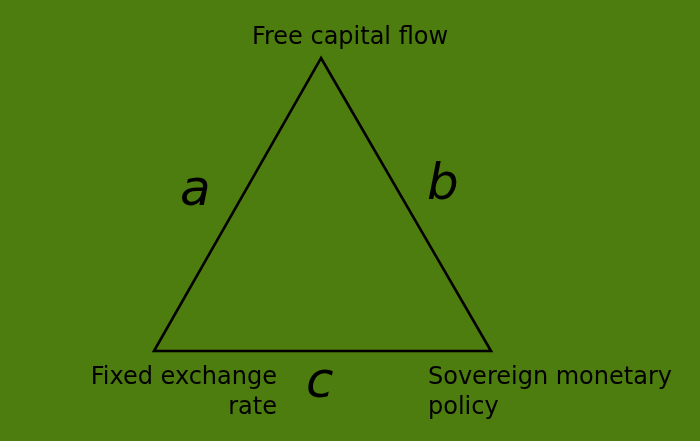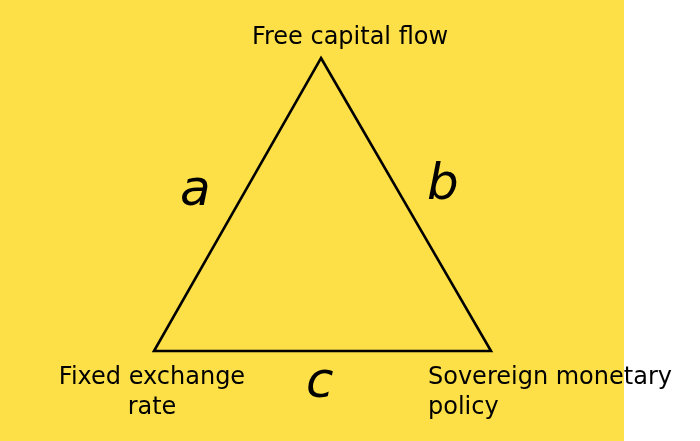--- a/index.html
+++ b/index.html
@@ -11,23 +11,23 @@
   body {
     width: 700px;
     height: 441px;
     font-family: "DejaVu Sans", sans-serif;
     color: #000000;
     overflow: hidden;
   }
 
   #canvas {
     position: relative;
-    width: 624px;
+    width: 700px;
     height: 441px;
-    background: #fde047;
+    background: #4d7c0f;
   }
 
   
   #triangle-svg {
     position: absolute;
     left: 0;
     top: 0;
     width: 700px;
     height: 441px;
     display: block;
@@ -49,21 +49,21 @@
     left: 0;
     top: 21px;
     width: 700px;
     text-align: center;
   }
 
   #label-bottom-left {
     left: 27px;
     top: 361px;
     width: 250px;
-    text-align: center;
+    text-align: right;
   }
 
   #label-bottom-right {
     left: 428px;
     top: 361px;
     width: 286px;
     text-align: left;
   }
 
   

